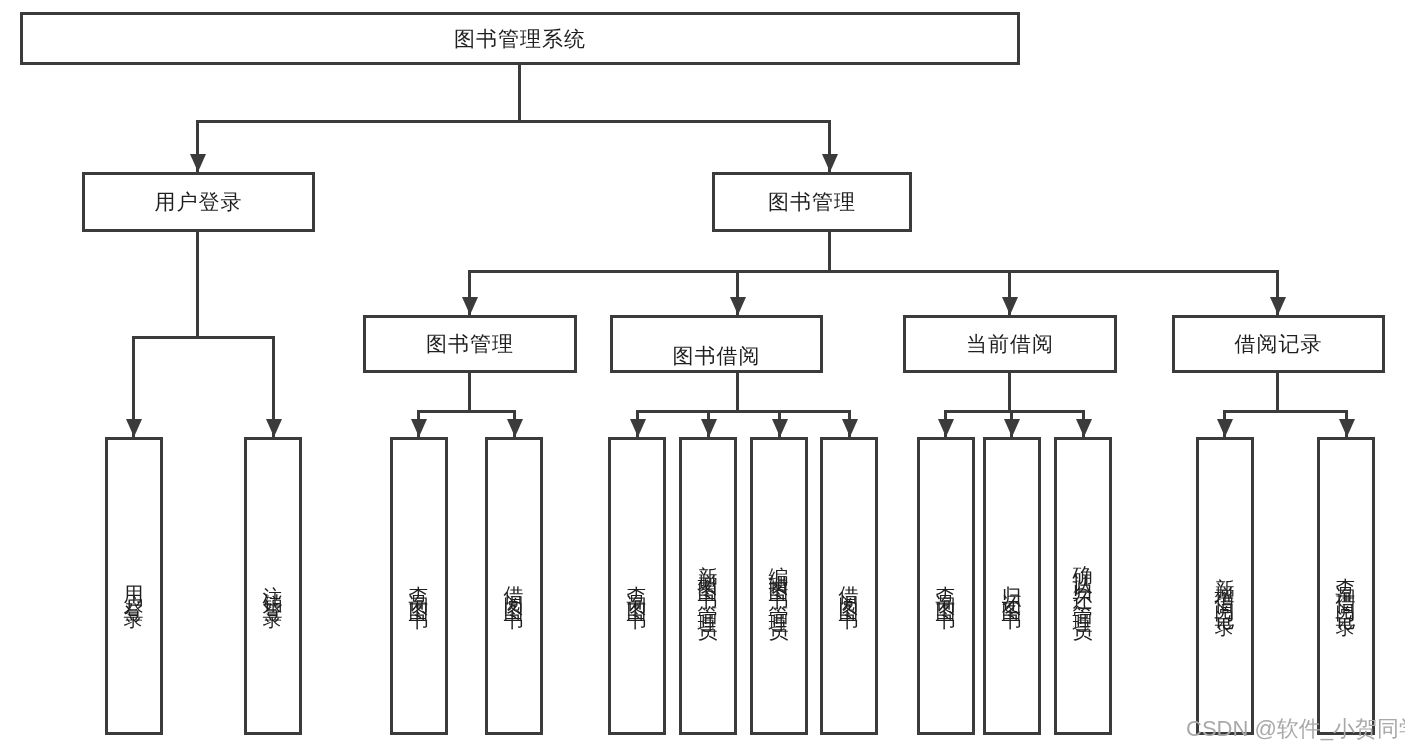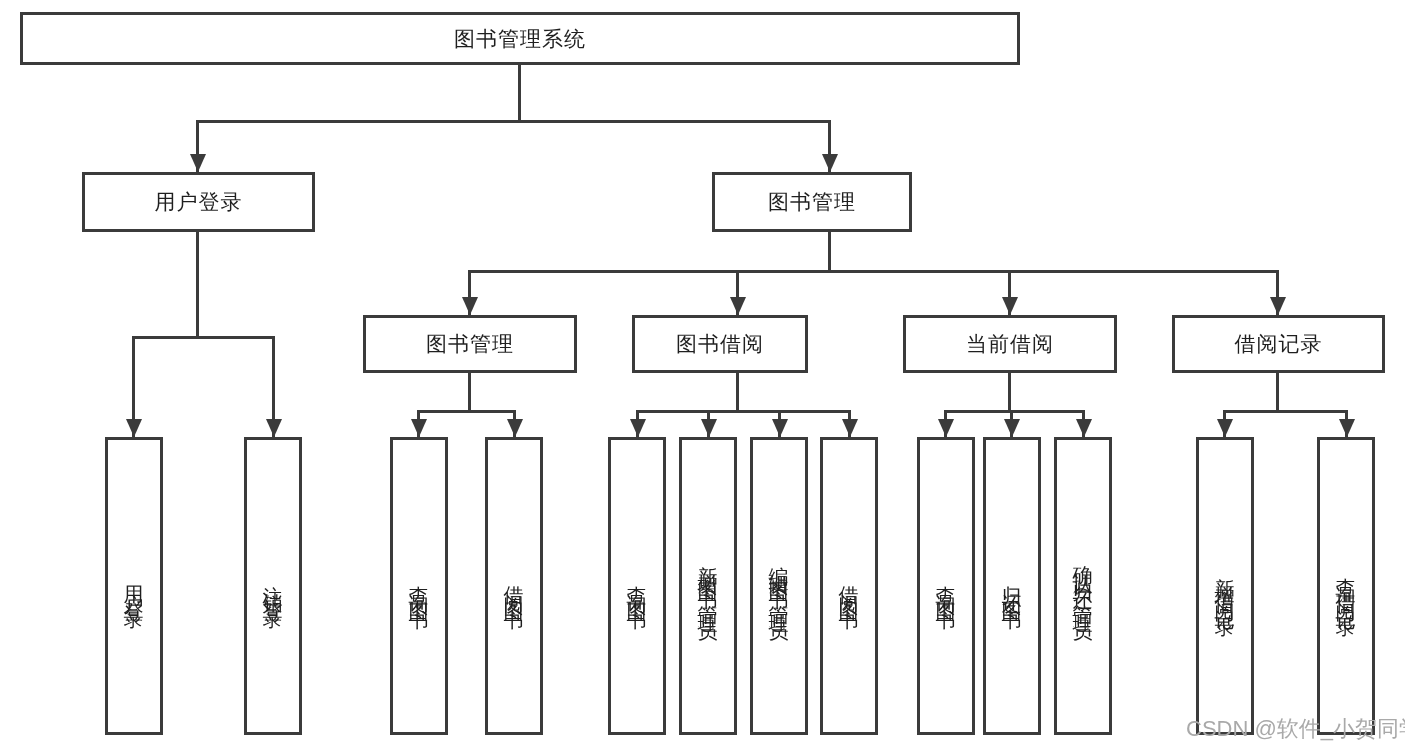--- a/index.html
+++ b/index.html
@@ -93,21 +93,21 @@
   <div class="vline" style="left:828px;top:232px;height:38px;"></div>
   <div class="hline" style="left:468px;top:270px;width:811px;"></div>
   <div class="drop" style="left:468px;top:270px;height:45px;"></div>
   <div class="drop" style="left:736px;top:270px;height:45px;"></div>
   <div class="drop" style="left:1008px;top:270px;height:45px;"></div>
   <div class="drop" style="left:1276px;top:270px;height:45px;"></div>
 
   <div class="box" style="left:363px;top:315px;width:214px;height:58px;">
     <span>图书管理</span>
   </div>
-  <div class="box" style="left:632px;top:315px;width:176px;height:58px;">
+  <div class="box" style="left:610px;top:315px;width:213px;height:58px;align-items:flex-end;">
     <span>图书借阅</span>
   </div>
   <div class="box" style="left:903px;top:315px;width:214px;height:58px;">
     <span>当前借阅</span>
   </div>
   <div class="box" style="left:1172px;top:315px;width:213px;height:58px;">
     <span>借阅记录</span>
   </div>
 
   <div class="vline" style="left:468px;top:373px;height:37px;"></div>

